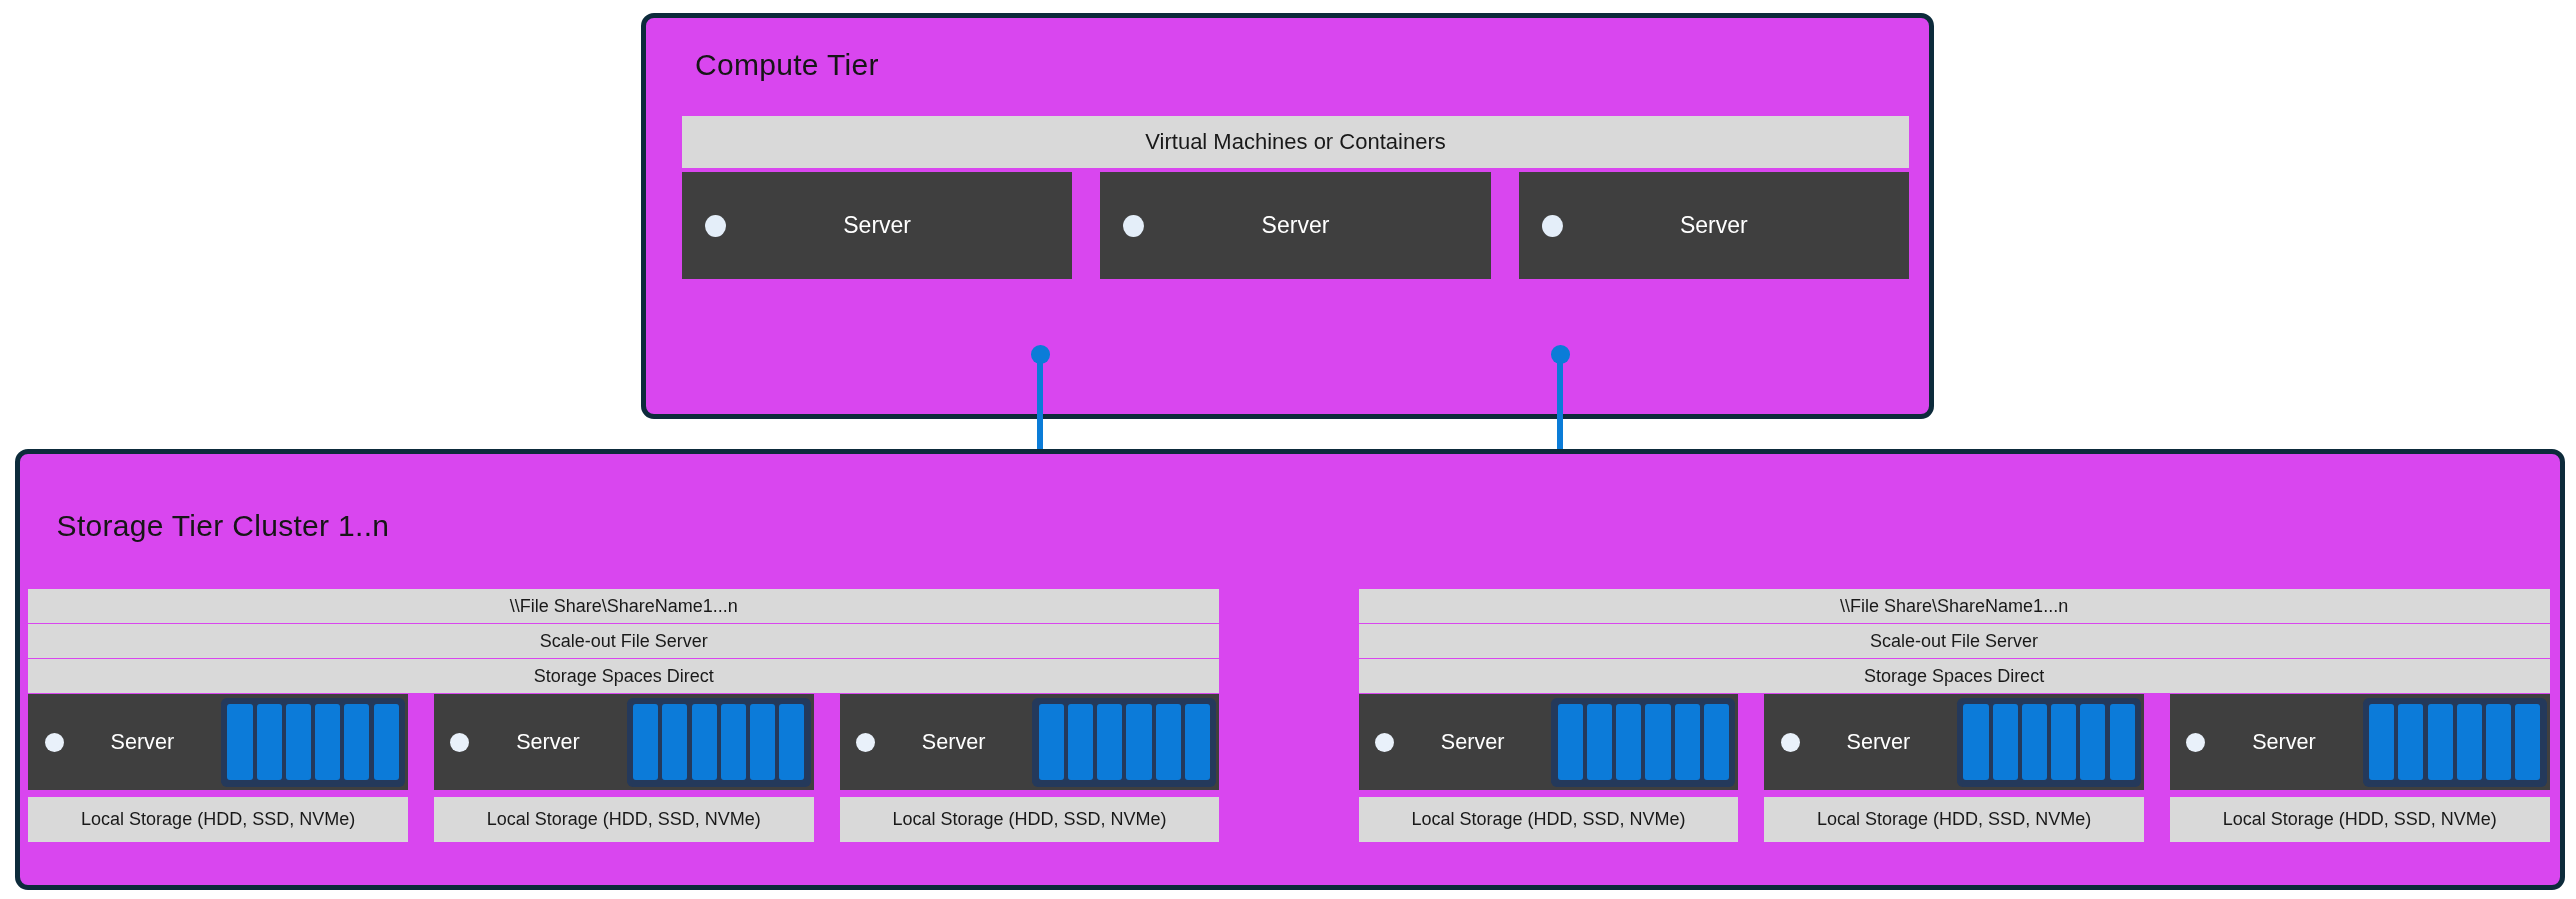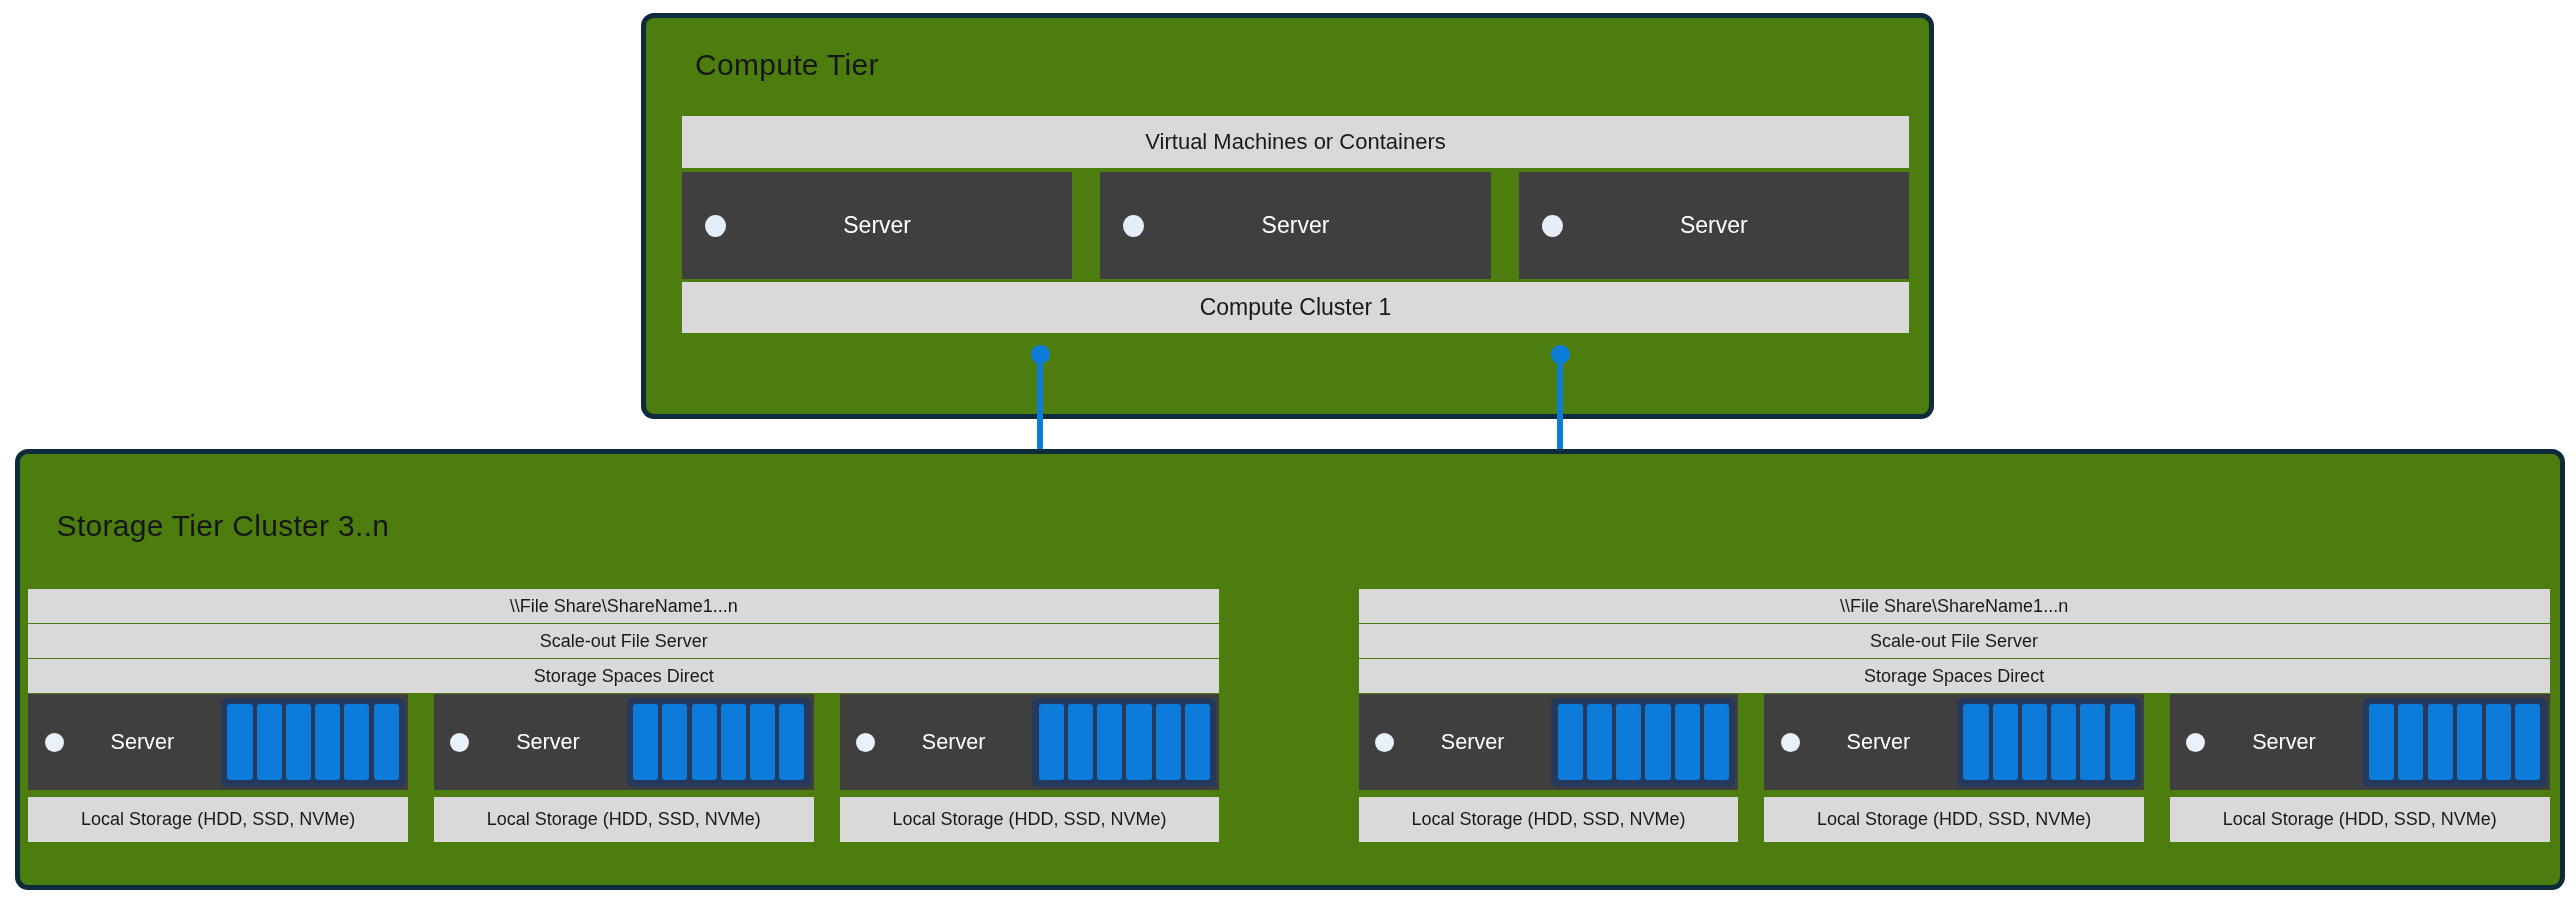--- a/index.html
+++ b/index.html
@@ -7,21 +7,21 @@
     padding: 0;
     width: 2576px;
     height: 900px;
     background: #ffffff;
     overflow: hidden;
     font-family: "Liberation Sans", "DejaVu Sans", sans-serif;
   }
   .tier-box {
     position: absolute;
     box-sizing: border-box;
-    background: #4d7c0f;
+    background: #d946ef;
     border: 5.2px solid #0D2B3B;
     border-radius: 13px;
   }
   #compute-box { left: 641px; top: 13px; width: 1293px; height: 406px; }
   #storage-box { left: 14.6px;  top: 449px; width: 2550px; height: 441px; }
 
   .tier-title {
     position: absolute;
     font-size: 30px;
     color: #161616;
@@ -195,21 +195,20 @@
     <div class="cnode">
       <span class="led"></span>
       <span class="cnode-label">Server</span>
     </div>
     <div class="cnode">
       <span class="led"></span>
       <span class="cnode-label">Server</span>
     </div>
   </div>
 
-  <div class="gbar" id="cluster-bar">Compute Cluster 1</div>
 </div>
 
 <div class="connector" id="connector-1">
   <span class="dot top"></span>
   <span class="line"></span>
   <span class="dot bottom"></span>
 </div>
 <div class="connector" id="connector-2">
   <span class="dot top"></span>
   <span class="line"></span>
@@ -217,21 +216,21 @@
 </div>
 
 <svg class="folder" id="folder-1" viewBox="0 0 172 130">
   <path fill="#0778D4" d="M12,24 Q12,13 23,13 L60,13 Q68,13 73,18 L86,31 Q90,35 96,35 L156,35 Q166,35 166,45 L166,116 Q166,127 155,127 L23,127 Q12,127 12,116 Z"></path>
 </svg>
 <svg class="folder" id="folder-2" viewBox="0 0 172 130">
   <path fill="#0778D4" d="M12,24 Q12,13 23,13 L60,13 Q68,13 73,18 L86,31 Q90,35 96,35 L156,35 Q166,35 166,45 L166,116 Q166,127 155,127 L23,127 Q12,127 12,116 Z"></path>
 </svg>
 
 <div class="tier-box" id="storage-box">
-  <div class="tier-title" id="storage-title">Storage Tier Cluster 3..n</div>
+  <div class="tier-title" id="storage-title">Storage Tier Cluster 1..n</div>
 
   <div class="cluster" id="cluster-a">
     <div class="gbar sbar">\\File Share\ShareName1...n</div>
     <div class="gbar sbar">Scale-out File Server</div>
     <div class="gbar sbar">Storage Spaces Direct</div>
     <div class="node-row">
       <div class="snode">
         <span class="led"></span>
         <span class="snode-label">Server</span>
         <div class="diskarray">

